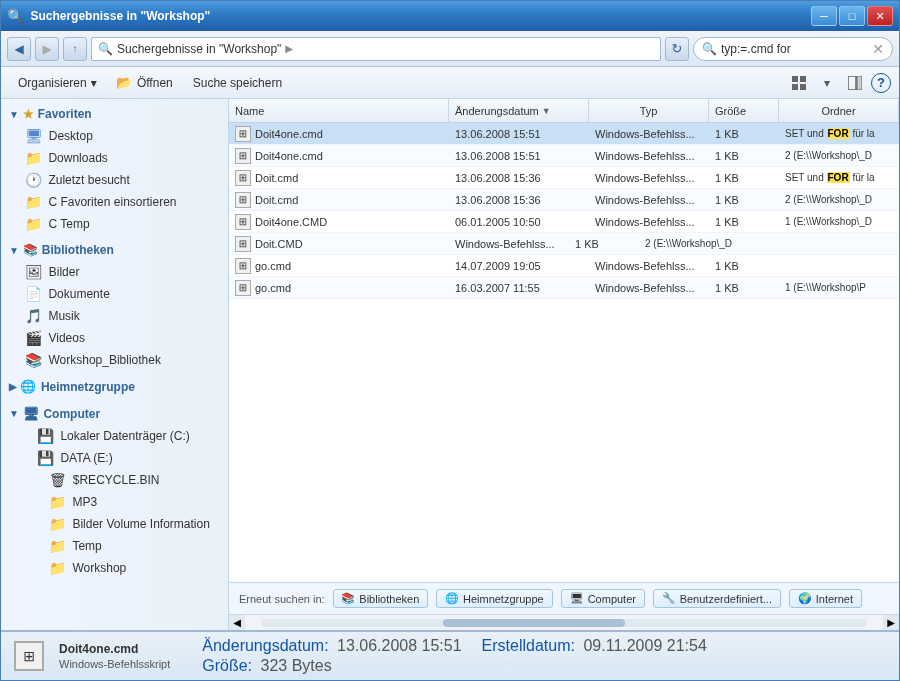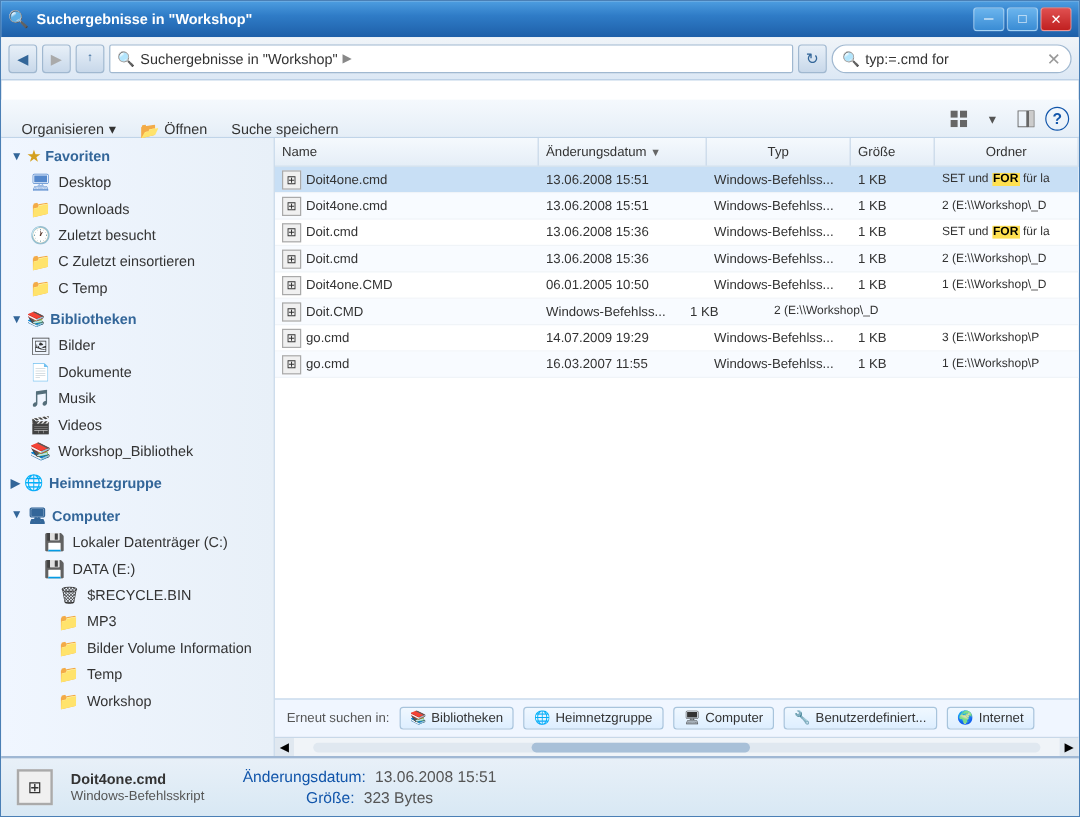--- a/index.html
+++ b/index.html
@@ -134,25 +134,25 @@
       cursor: pointer;
       font-size: 14px;
       line-height: 1;
     }
 
     
     .toolbar {
       background: linear-gradient(to bottom, #f5f9fd, #e5eef7);
       height: 32px;
       display: flex;
+      align-items: center;
       padding: 12px 8px;
       gap: 2px;
       border-bottom: 1px solid #c0d4e8;
       flex-shrink: 0;
-      margin-top: 16px;
     }
     .toolbar-btn {
       height: 26px;
       padding: 0 8px;
       border: 1px solid transparent;
       border-radius: 3px;
       background: transparent;
       cursor: pointer;
       font-size: 12px;
       color: #333;
@@ -450,23 +450,22 @@
       display: flex;
       gap: 20px;
       margin-left: 20px;
     }
     .status-detail-group {
       display: flex;
       flex-direction: column;
       gap: 2px;
     }
     .status-detail-label {
-      font-size: 13px;
+      font-size: 16px;
       color: #555;
-      text-align: center;
     }
     .status-label-bold {
       font-weight: normal;
       color: #1155aa;
     }
   </style>
 </head>
 <body>
 
 <div class="window">
@@ -549,21 +548,21 @@
         <div class="sidebar-item">
           <span class="item-icon downloads-icon">📁</span>
           <span>Downloads</span>
         </div>
         <div class="sidebar-item">
           <span class="item-icon recent-icon">🕐</span>
           <span>Zuletzt besucht</span>
         </div>
         <div class="sidebar-item">
           <span class="item-icon folder-icon">📁</span>
-          <span>C Zuletzt einsortieren</span>
+          <span>C Favoriten einsortieren</span>
         </div>
         <div class="sidebar-item">
           <span class="item-icon folder-icon">📁</span>
           <span>C Temp</span>
         </div>
       </div>
 
       <div class="sidebar-section">
         <div class="sidebar-header">
           <span style="font-size:10px;">▼</span>
@@ -735,26 +734,23 @@
           <div class="file-cell folder">
             <span class="folder-text">2 (E:\\Workshop\_D</span>
           </div>
         </div>
 
         <div class="file-row">
           <div class="file-cell name">
             <div class="file-icon cmd-file-icon"></div>
             <span>go.cmd</span>
           </div>
-          <div class="file-cell date">14.07.2009 19:29</div>
+          <div class="file-cell date">14.07.2009 19:05</div>
           <div class="file-cell type">Windows-Befehlss...</div>
           <div class="file-cell size">1 KB</div>
-          <div class="file-cell folder">
-            <span class="folder-text">3 (E:\\Workshop\P</span>
-          </div>
         </div>
 
         <div class="file-row alt">
           <div class="file-cell name">
             <div class="file-icon cmd-file-icon"></div>
             <span>go.cmd</span>
           </div>
           <div class="file-cell date">16.03.2007 11:55</div>
           <div class="file-cell type">Windows-Befehlss...</div>
           <div class="file-cell size">1 KB</div>
@@ -810,15 +806,21 @@
       <div class="status-detail-group">
         <span class="status-detail-label">
           <span class="status-label-bold">Änderungsdatum:</span>
           <span style="margin-left:4px;">13.06.2008 15:51</span>
         </span>
         <span class="status-detail-label">
           <span class="status-label-bold">Größe:</span>
           <span style="margin-left:4px;">323 Bytes</span>
         </span>
       </div>
+      <div class="status-detail-group">
+        <span class="status-detail-label">
+          <span class="status-label-bold">Erstelldatum:</span>
+          <span style="margin-left:4px;">09.11.2009 21:54</span>
+        </span>
+      </div>
     </div>
   </div>
 </div>
 
 </body></html>

